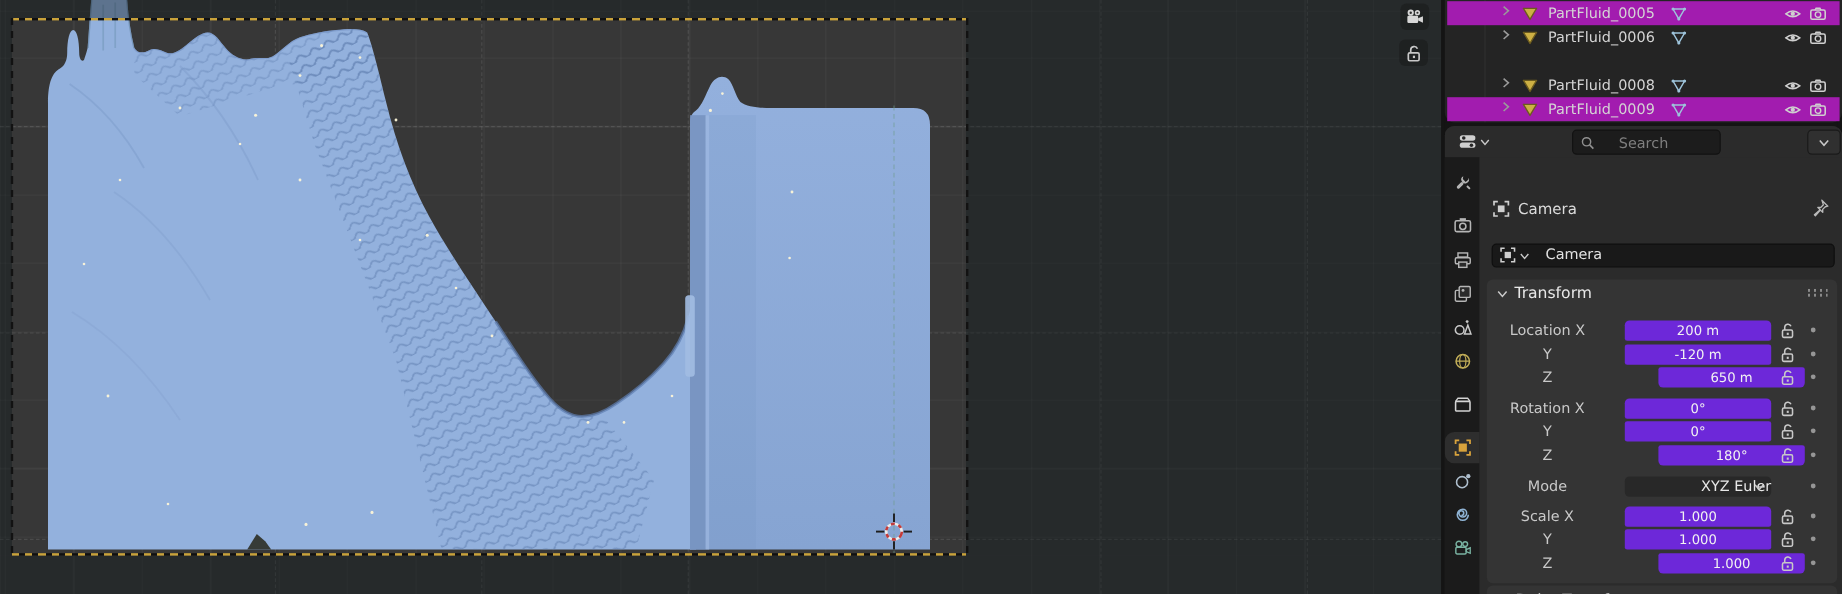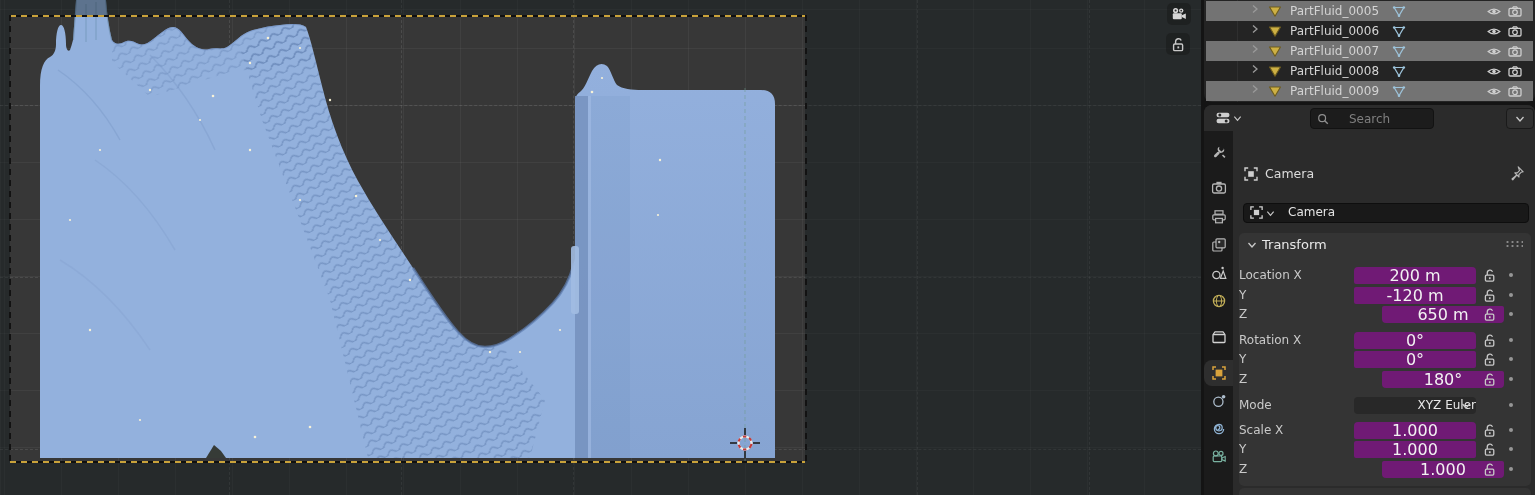--- a/index.html
+++ b/index.html
@@ -26,21 +26,21 @@
 
   
   #sepv{position:absolute;left:1201px;top:0;width:3px;height:495px;background:#141414;}
   #seph{position:absolute;left:1204px;top:102px;width:331px;height:3px;background:#141414;}
   #redge{position:absolute;left:1531px;top:0;width:4px;height:495px;background:#141414;}
 
   
   #outliner{position:absolute;left:1204px;top:0;width:331px;height:102px;background:#242424;
             border-radius:0 0 8px 8px;}
   .ol-row{position:absolute;left:2px;right:2px;height:20px;}
-  .ol-row.alt{background:#737373;}
+  .ol-row.alt{background:#a21caf;}
   .ol-row .ic{position:absolute;top:3px;}
   .ol-name{position:absolute;left:84px;top:3px;font-size:12px;color:#d4d4d4;white-space:nowrap;}
   #ol-line{position:absolute;left:33px;top:0;width:1px;height:102px;background:rgba(255,255,255,0.05);}
 
   
   #props{position:absolute;left:1204px;top:105px;width:331px;height:390px;background:#2b2b2b;
          border-radius:8px 8px 0 0;overflow:hidden;}
   .p-header{position:absolute;left:0;top:0;width:331px;height:26px;background:#2b2b2b;}
   #editor-btn{position:absolute;left:6px;top:3px;width:36px;height:20px;border-radius:4px;
               display:flex;align-items:center;justify-content:center;gap:2px;}
@@ -56,24 +56,24 @@
 
   #breadcrumb{position:absolute;left:0;top:34px;height:18px;width:302px;}
   #breadcrumb .txt{position:absolute;left:32px;top:1px;font-size:12.5px;color:#dcdcdc;}
   #name-field{position:absolute;left:10px;top:72px;width:284px;height:18px;background:#191919;
               border:1px solid #0e0e0e;border-radius:4px;}
   #name-field .txt{position:absolute;left:44px;top:1px;font-size:12px;color:#e3e3e3;}
 
   #tpanel{position:absolute;left:6px;top:102px;width:292px;height:253px;background:#343434;border-radius:5px;}
   #tpanel-head .title{position:absolute;left:23px;top:4px;font-size:13px;color:#e8e8e8;}
   .trow{position:absolute;left:0;width:292px;height:17px;}
-  .tlabel{position:absolute;left:0;width:101px;height:17px;line-height:17px;text-align:left;
+  .tlabel{position:absolute;left:0;width:101px;height:17px;line-height:17px;text-align:center;
           font-size:12px;color:#c9c9c9;}
-  .tfield{position:absolute;left:115px;width:122px;height:17px;background:#701a75;color:#f2f2f2;
-          font-size:16px;line-height:17px;text-align:center;border-radius:2px;}
+  .tfield{position:absolute;left:115px;width:122px;height:17px;background:#6d28d9;color:#f2f2f2;
+          font-size:11px;line-height:17px;text-align:center;border-radius:2px;}
   .f-top{border-radius:4px 4px 2px 2px;} .f-bot{border-radius:2px 2px 4px 4px;margin-left:28px;}
   .tselect{position:absolute;left:115px;width:122px;height:17px;background:#282828;color:#e8e8e8;
            font-size:12px;line-height:17px;border-radius:4px;text-align:right;}
   .tselect .val{margin-left:8px;}
   .tselect .ic{position:absolute;right:5px;top:4px;}
   .lock{position:absolute;left:244px;top:1px;}
   .dot{position:absolute;left:270px;top:6px;width:4px;height:4px;border-radius:50%;background:#969696;}
   #dpanel{position:absolute;left:6px;top:357px;width:292px;height:26px;background:#343434;border-radius:5px;}
   #dpanel .title{position:absolute;left:24px;top:5px;font-size:13px;color:#d8d8d8;}
   .dragdots{position:absolute;right:8px;top:7px;width:18px;height:8px;
@@ -344,38 +344,20 @@
       <svg class="ic" style="left:186px" width="14" height="14">
           <use href="#i-meshdata"></use>
         </svg>
       <svg class="ic" style="left:281px;top:5px" width="14" height="11">
           <use href="#i-eye"></use>
         </svg>
       <svg class="ic" style="left:302px;top:4px" width="14" height="12">
           <use href="#i-photocam"></use>
         </svg>
     </div>
-    <div class="ol-row alt" style="top:41px">
-      <svg class="ic" style="left:44px" width="10" height="10">
-          <use href="#i-chevr"></use>
-        </svg>
-      <svg class="ic" style="left:62px" width="14" height="14">
-          <use href="#i-meshobj"></use>
-        </svg>
-      <span class="ol-name">PartFluid_0007</span>
-      <svg class="ic" style="left:186px" width="14" height="14">
-          <use href="#i-meshdata"></use>
-        </svg>
-      <svg class="ic" style="left:281px;top:5px" width="14" height="11">
-          <use href="#i-eye"></use>
-        </svg>
-      <svg class="ic" style="left:302px;top:4px" width="14" height="12">
-          <use href="#i-photocam"></use>
-        </svg>
-    </div>
     <div class="ol-row" style="top:61px">
       <svg class="ic" style="left:44px" width="10" height="10">
           <use href="#i-chevr"></use>
         </svg>
       <svg class="ic" style="left:62px" width="14" height="14">
           <use href="#i-meshobj"></use>
         </svg>
       <span class="ol-name">PartFluid_0008</span>
       <svg class="ic" style="left:186px" width="14" height="14">
           <use href="#i-meshdata"></use>

